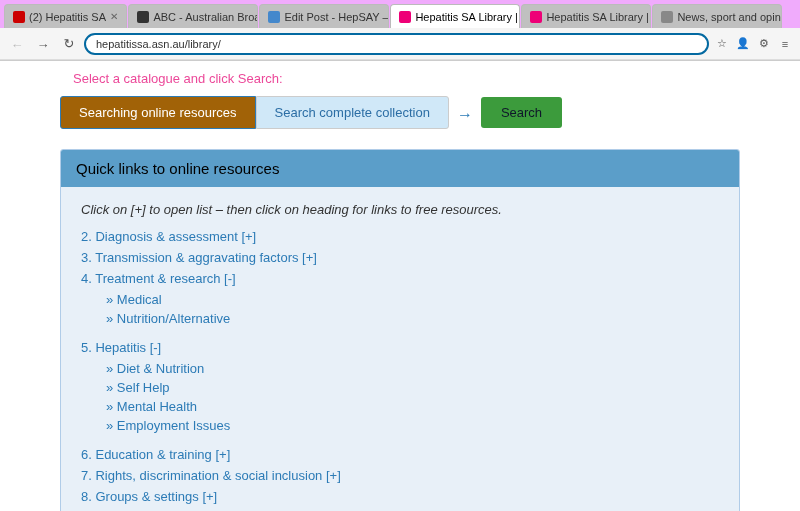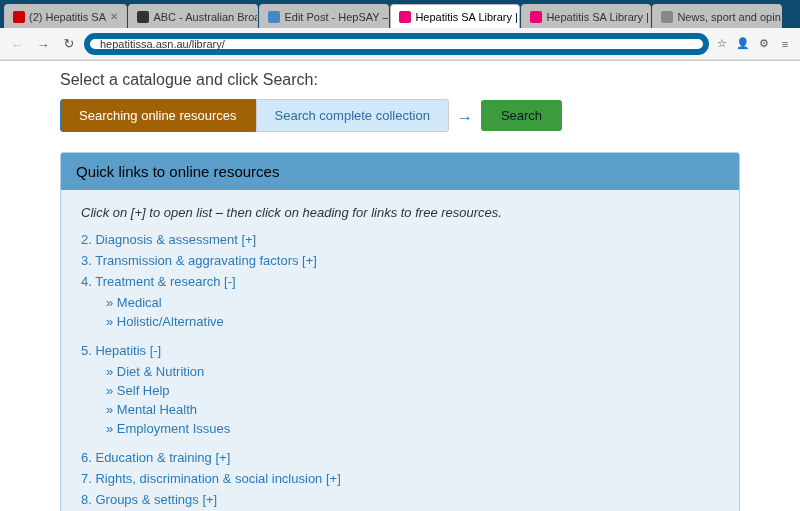--- a/index.html
+++ b/index.html
@@ -14,21 +14,21 @@
 
     
     .browser-chrome {
       background: #e8e8e8;
       border-bottom: 1px solid #ccc;
     }
 
     .tab-bar {
       display: flex;
       align-items: flex-end;
-      background: #0c4a6e;
+      background: #f0abfc;
       padding: 4px 4px 0 4px;
       height: 28px;
       gap: 1px;
     }
 
     .tab {
       display: flex;
       align-items: center;
       background: #c0c0c0;
       border-radius: 4px 4px 0 0;
@@ -89,21 +89,21 @@
       justify-content: center;
       cursor: pointer;
       color: #555;
       font-size: 13px;
     }
     .nav-btn.disabled { color: #bbb; cursor: default; }
 
     .address-bar {
       flex: 1;
       height: 22px;
-      border: 6px solid #0369a1;
+      border: 2px solid #0369a1;
       border-radius: 11px;
       padding: 0 10px;
       font-size: 11px;
       background: #fff;
       color: #333;
       outline: none;
     }
 
     .nav-icons {
       display: flex;
@@ -129,23 +129,24 @@
       height: calc(511px - 60px);
     }
 
     .page-inner {
       max-width: 720px;
       margin: 0 auto;
       padding: 10px 20px 20px 20px;
     }
 
     .search-prompt {
-      color: #404040;
-      font-size: 16px;
+      color: #ec4899;
+      font-size: 13px;
       margin-bottom: 10px;
+      margin-left: 13px;
     }
 
     .search-bar {
       display: flex;
       align-items: center;
       margin-bottom: 20px;
       gap: 0;
     }
 
     .search-tab {
@@ -328,21 +329,21 @@
             <a href="#"><span>3</span>. <span>Transmission &amp; aggravating factors [+]</span></a>
           </li>
 
           <li>
             <a href="#"><span>4</span>. <span>Treatment &amp; research [-]</span></a>
             <ul class="sub-list">
               <li>
                 <a href="#">Medical</a>
               </li>
               <li>
-                <a href="#">Holistic/Alternative</a>
+                <a href="#">Nutrition/Alternative</a>
               </li>
             </ul>
           </li>
 
           <li>
             <a href="#"><span>5</span>. <span>Hepatitis [-]</span></a>
             <ul class="sub-list">
               <li>
                 <a href="#">Diet &amp; Nutrition</a>
               </li>

